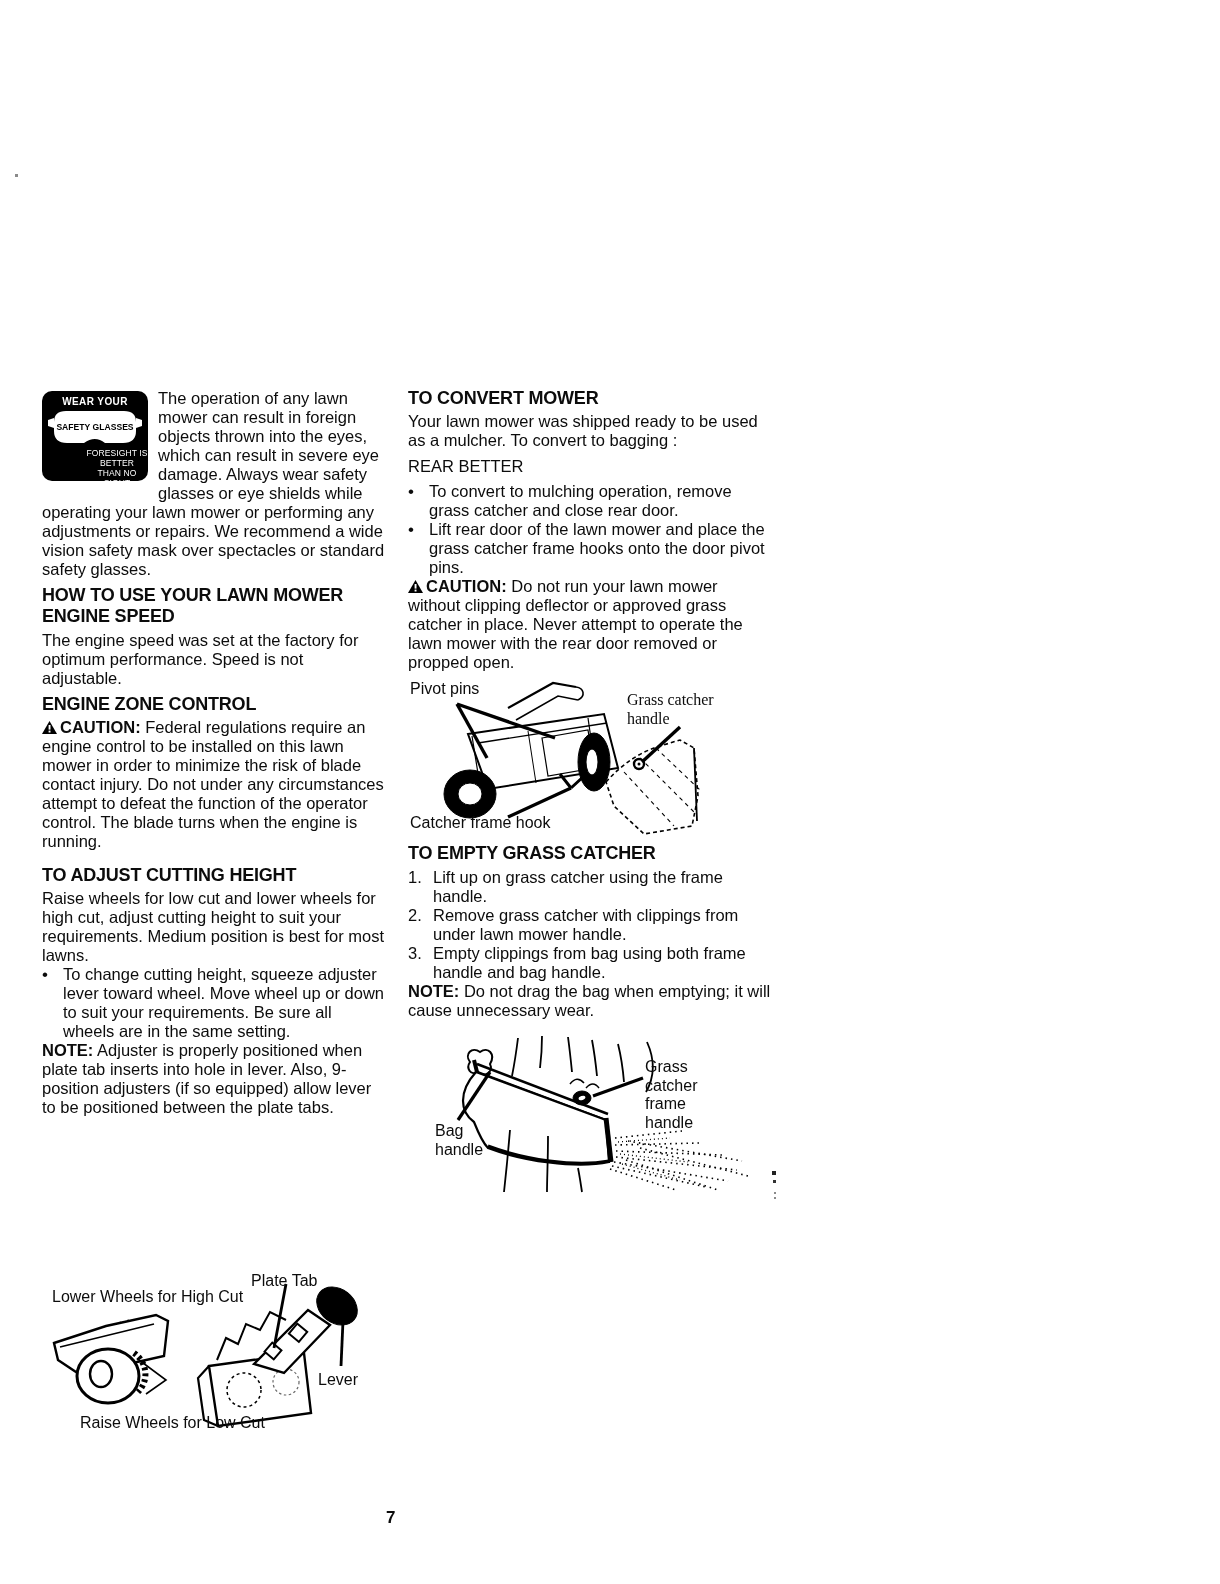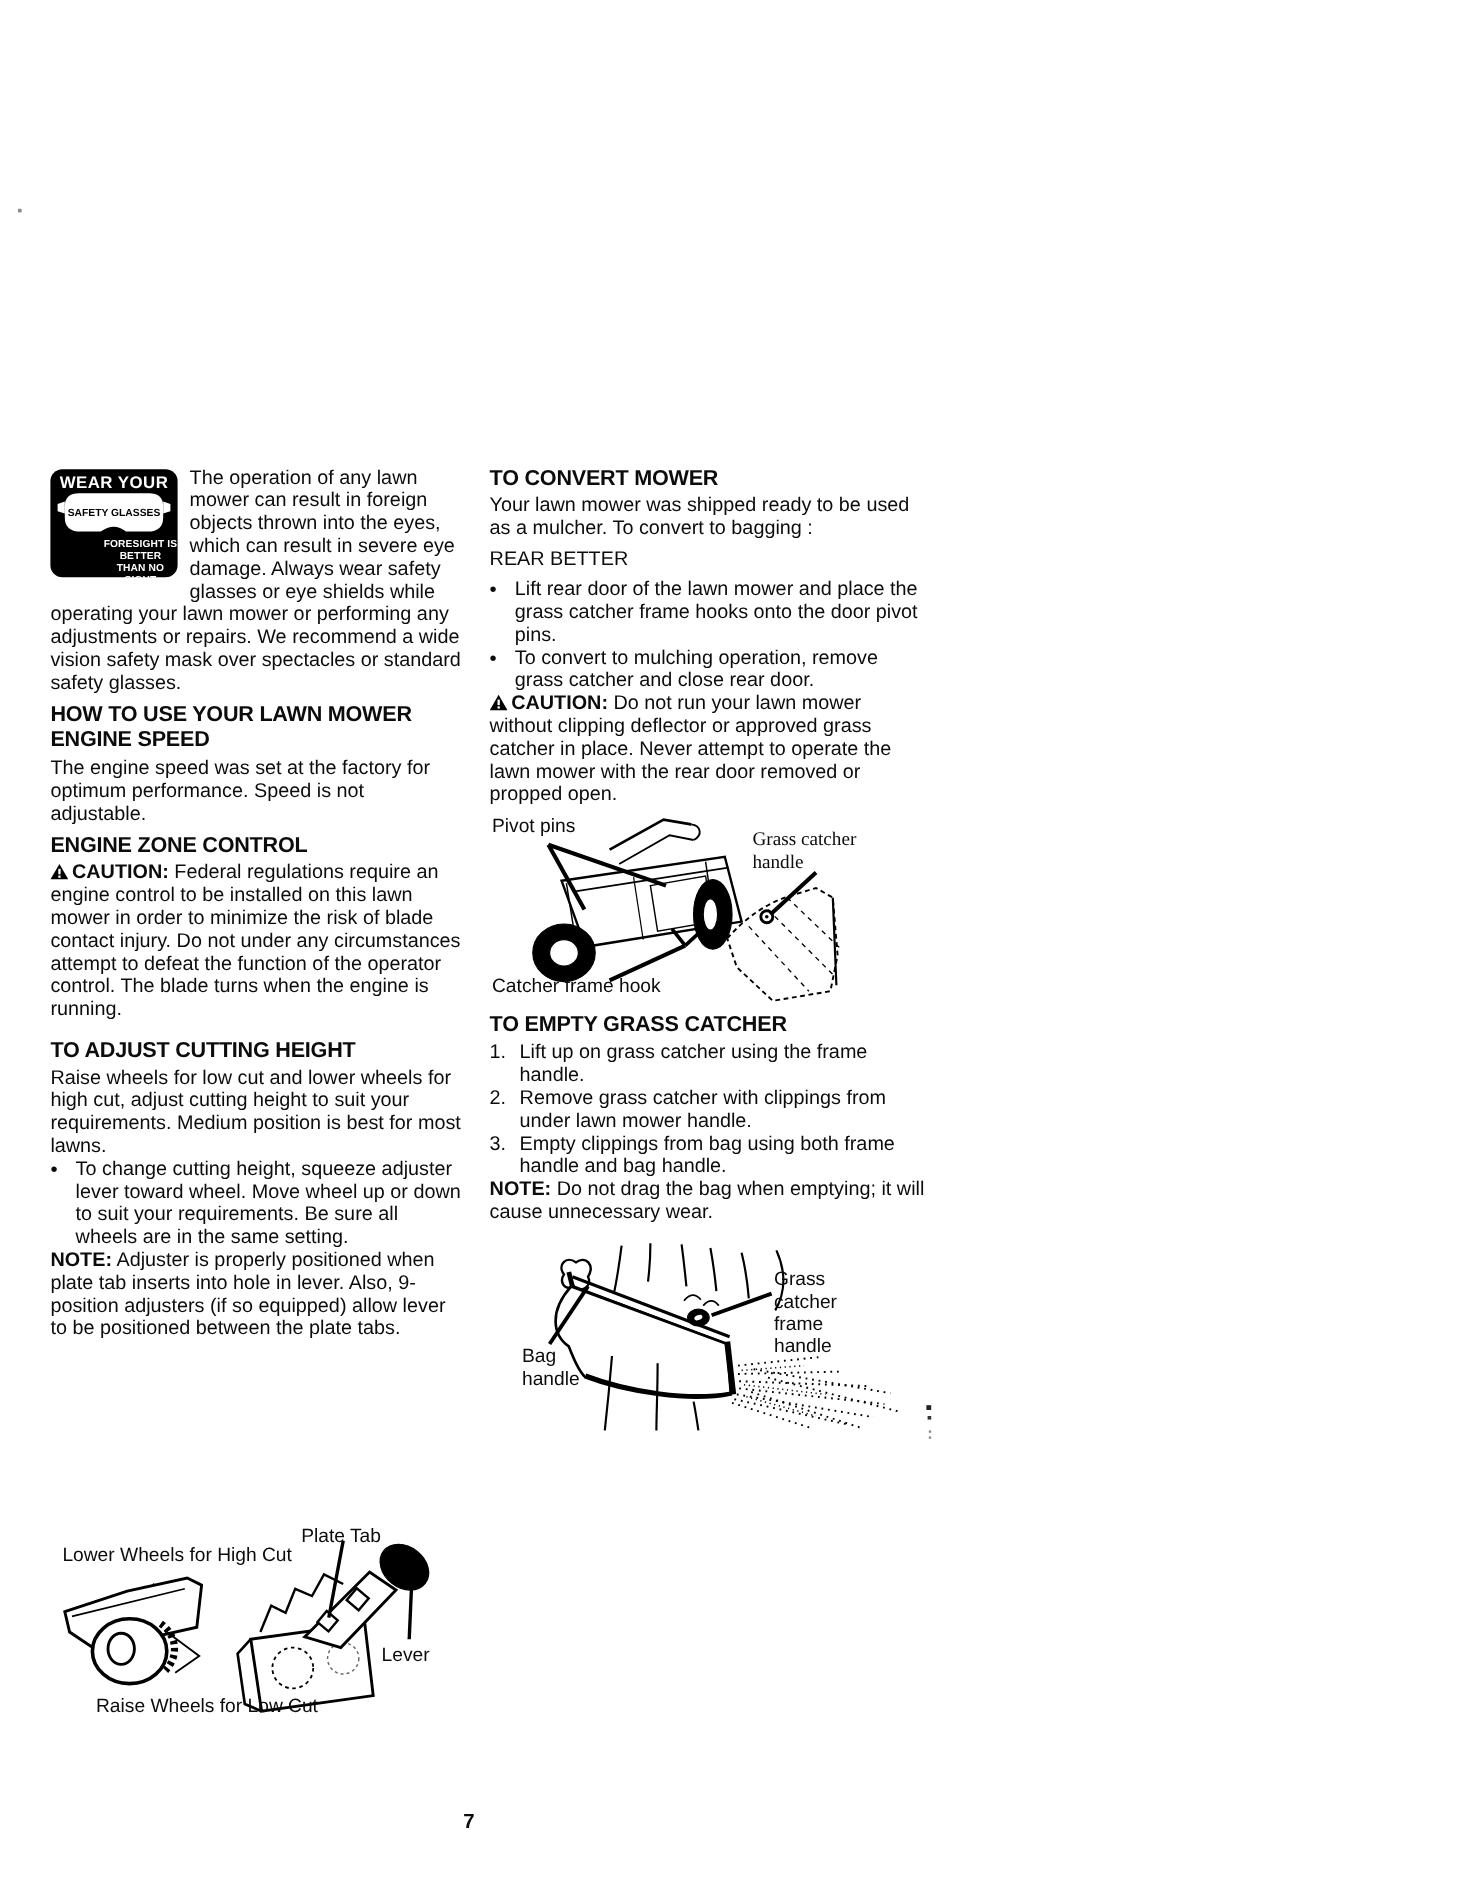--- a/index.html
+++ b/index.html
@@ -15,22 +15,22 @@
   #col-left { left:42px; top:389px; width:345px; }
   #col-right-top { left:408px; top:388px; width:366px; }
   #col-right-bottom { left:408px; top:843px; width:368px; }
 
   
   .badge {
     float:left; width:106px; height:90px; background:#000; border-radius:10px;
     margin:2px 10px 4px 0; text-align:center; padding-top:6px; box-sizing:border-box;
     color:#fff;
   }
-  .badge .t1 { font-size:14px; font-weight:bold; letter-spacing:0.4px; line-height:10px; }
-  .badge .t3 { font-size:8.5px; font-weight:bold; line-height:10px; letter-spacing:0.1px;padding-left:44px; }
+  .badge .t1 { font-size:10px; font-weight:bold; letter-spacing:0.4px; line-height:10px; }
+  .badge .t3 { font-size:8.5px; font-weight:normal; line-height:10px; letter-spacing:0.1px;padding-left:44px; }
   .goggles { display:block; margin:1px auto 0 auto; }
 
   
   .caut { display:inline-block; width:15px; height:13px; vertical-align:-1px; margin-right:3px; }
 
   .brow { display:flex; }
   .bmark { flex:none; width:21px; }
   .bmark::before { content:"•"; font-size:17px; }
   .btext { flex:1; }
 
@@ -122,25 +122,25 @@
     <div class="dlabel" style="left:272px; top:103px;">Lever</div>
     <div class="dlabel" style="left:34px; top:146px;">Raise Wheels for Low Cut</div>
   </div>
 
   <div id="col-right-top" class="col bodytext">
     <div class="h" style="margin-bottom:3px;">TO CONVERT MOWER</div>
     <p style="margin-bottom:7px;">Your lawn mower was shipped ready to be used as a mulcher.  To convert to bagging :</p>
     <p style="margin-bottom:6px;">REAR BETTER</p>
     <div class="brow">
       <span class="bmark"></span>
-      <span class="btext">Lift rear door of the lawn mower and place the grass catcher frame hooks onto the door pivot pins.</span>
+      <span class="btext">To convert to mulching operation, remove grass catcher and close rear door.</span>
     </div>
     <div class="brow">
       <span class="bmark"></span>
-      <span class="btext">To convert to mulching operation, remove grass catcher and close rear door.</span>
+      <span class="btext">Lift rear door of the lawn mower and place the grass catcher frame hooks onto the door pivot pins.</span>
     </div>
     <p>
       <svg class="caut" viewBox="0 0 15 13">
           <polygon points="7.5,0 15,13 0,13" fill="#000"></polygon>
           <rect x="6.6" y="4" width="1.9" height="4.6" fill="#fff"></rect>
           <rect x="6.6" y="9.6" width="1.9" height="1.9" fill="#fff"></rect>
         </svg><b>CAUTION:</b>
       <span>Do not run your lawn mower without clipping deflector or approved grass catcher in place. Never attempt to operate the lawn mower with the rear door removed or propped open.</span>
     </p>
   </div>

